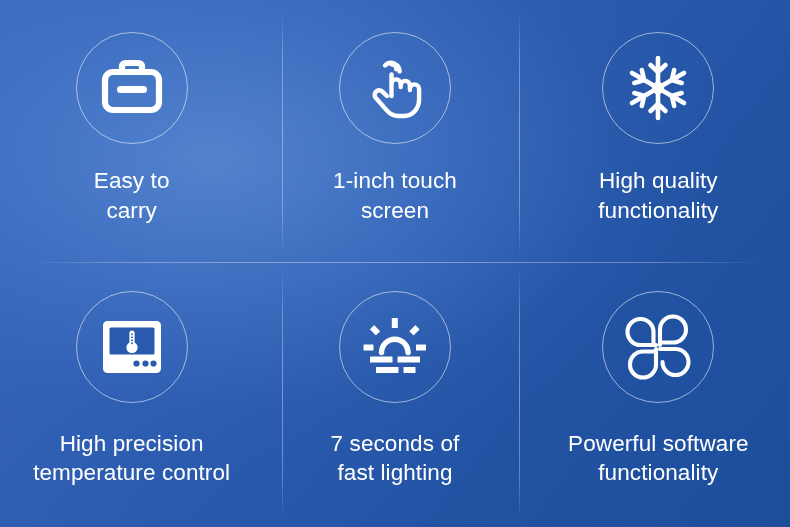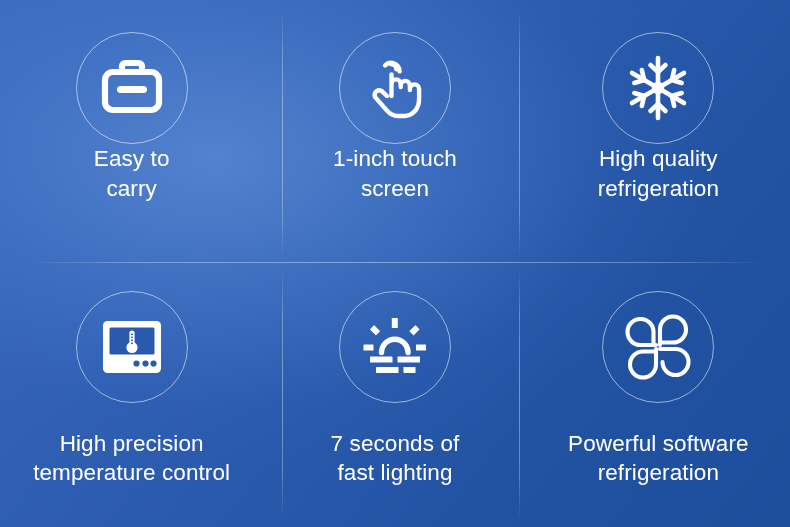--- a/index.html
+++ b/index.html
@@ -45,20 +45,21 @@
     border-radius: 50%;
     border: 1px solid rgba(255,255,255,0.55);
     display: flex;
     align-items: center;
     justify-content: center;
     box-sizing: border-box;
   }
   .icon-circle svg { display: block; }
 
   .caption {
+    margin-top: 22px;
     color: #ffffff;
     font-size: 22.5px;
     line-height: 1.32;
     text-align: center;
     font-weight: 400;
     letter-spacing: 0.1px;
     white-space: pre-line;
     text-shadow: 0 0 1px rgba(255,255,255,0.10);
   }
   .r2 .caption { margin-top: 26px; }
@@ -154,21 +155,21 @@
                 <path d="M34 4 V64"></path>
                 <path d="M26.5 11 L34 18 L41.5 11"></path>
                 <path d="M26.5 57 L34 50 L41.5 57"></path>
               </g>
             </g>
             <circle cx="34" cy="34" r="6.2" fill="#ffffff"></circle>
           </svg>
         </span>
       </div>
       <div class="caption">High quality
-refrigeration</div>
+functionality</div>
     </div>
 
     <div class="cell r2">
       <div class="icon-circle">
         <span>
           <svg width="64" height="58" viewBox="0 0 64 58" fill="none">
             <rect x="3" y="3" width="58" height="52" rx="4.5" fill="#ffffff"></rect>
             <rect x="9.5" y="9.5" width="45" height="27" rx="1.5" fill="#2a5aad"></rect>
             <g fill="#ffffff">
               <rect x="29.4" y="12.6" width="5.2" height="16" rx="2.6"></rect>
@@ -228,21 +229,21 @@
 
             <path d="M36 32 V16.5 a13 13 0 1 1 13 13 H36"></path>
 
             <path d="M32 36 V51.5 a13 13 0 1 1 -13 -13 H32"></path>
 
             <path d="M36 36 H51.5 a13 13 0 1 1 -13 13"></path>
           </svg>
         </span>
       </div>
       <div class="caption">Powerful software
-refrigeration</div>
+functionality</div>
     </div>
 
   </div>
 
   <div class="divider v-div" id="v1"></div>
   <div class="divider v-div" id="v2"></div>
   <div class="divider v-div" id="v3"></div>
   <div class="divider v-div" id="v4"></div>
   <div class="divider h-div" id="h1"></div>
 

